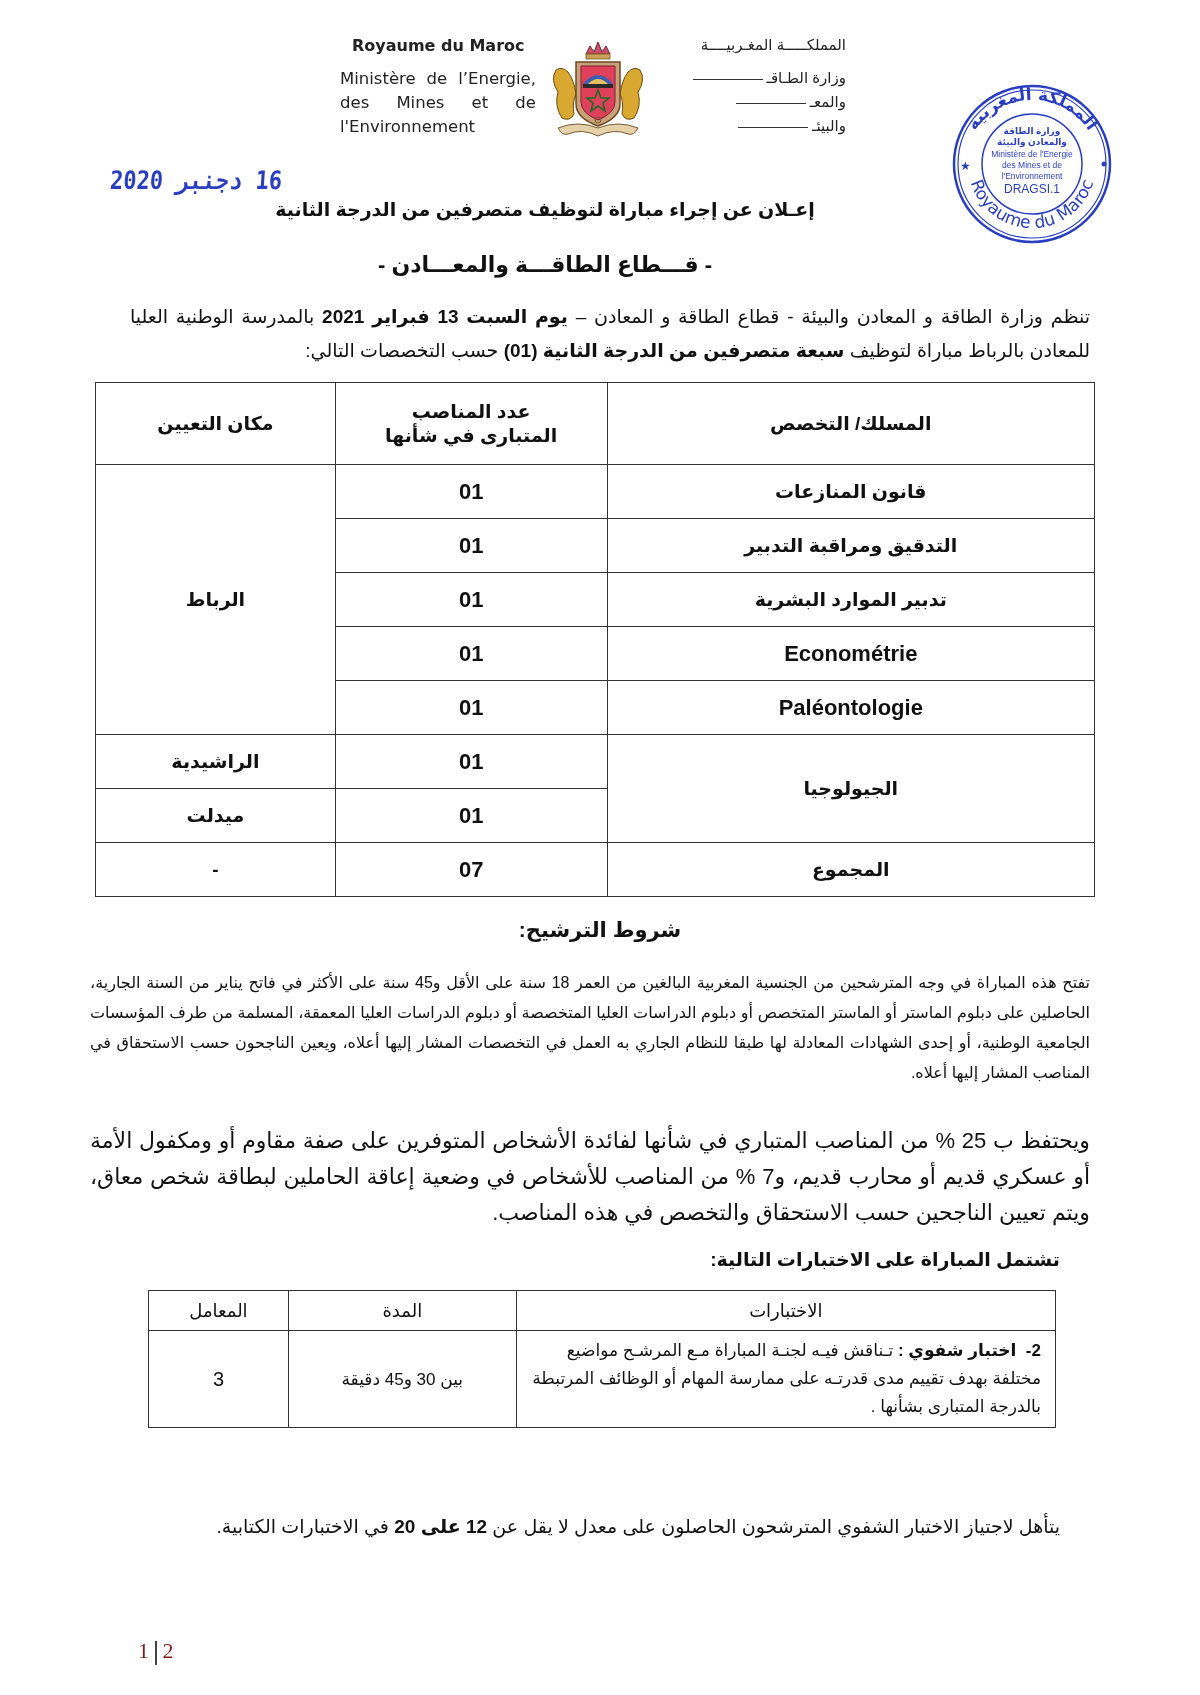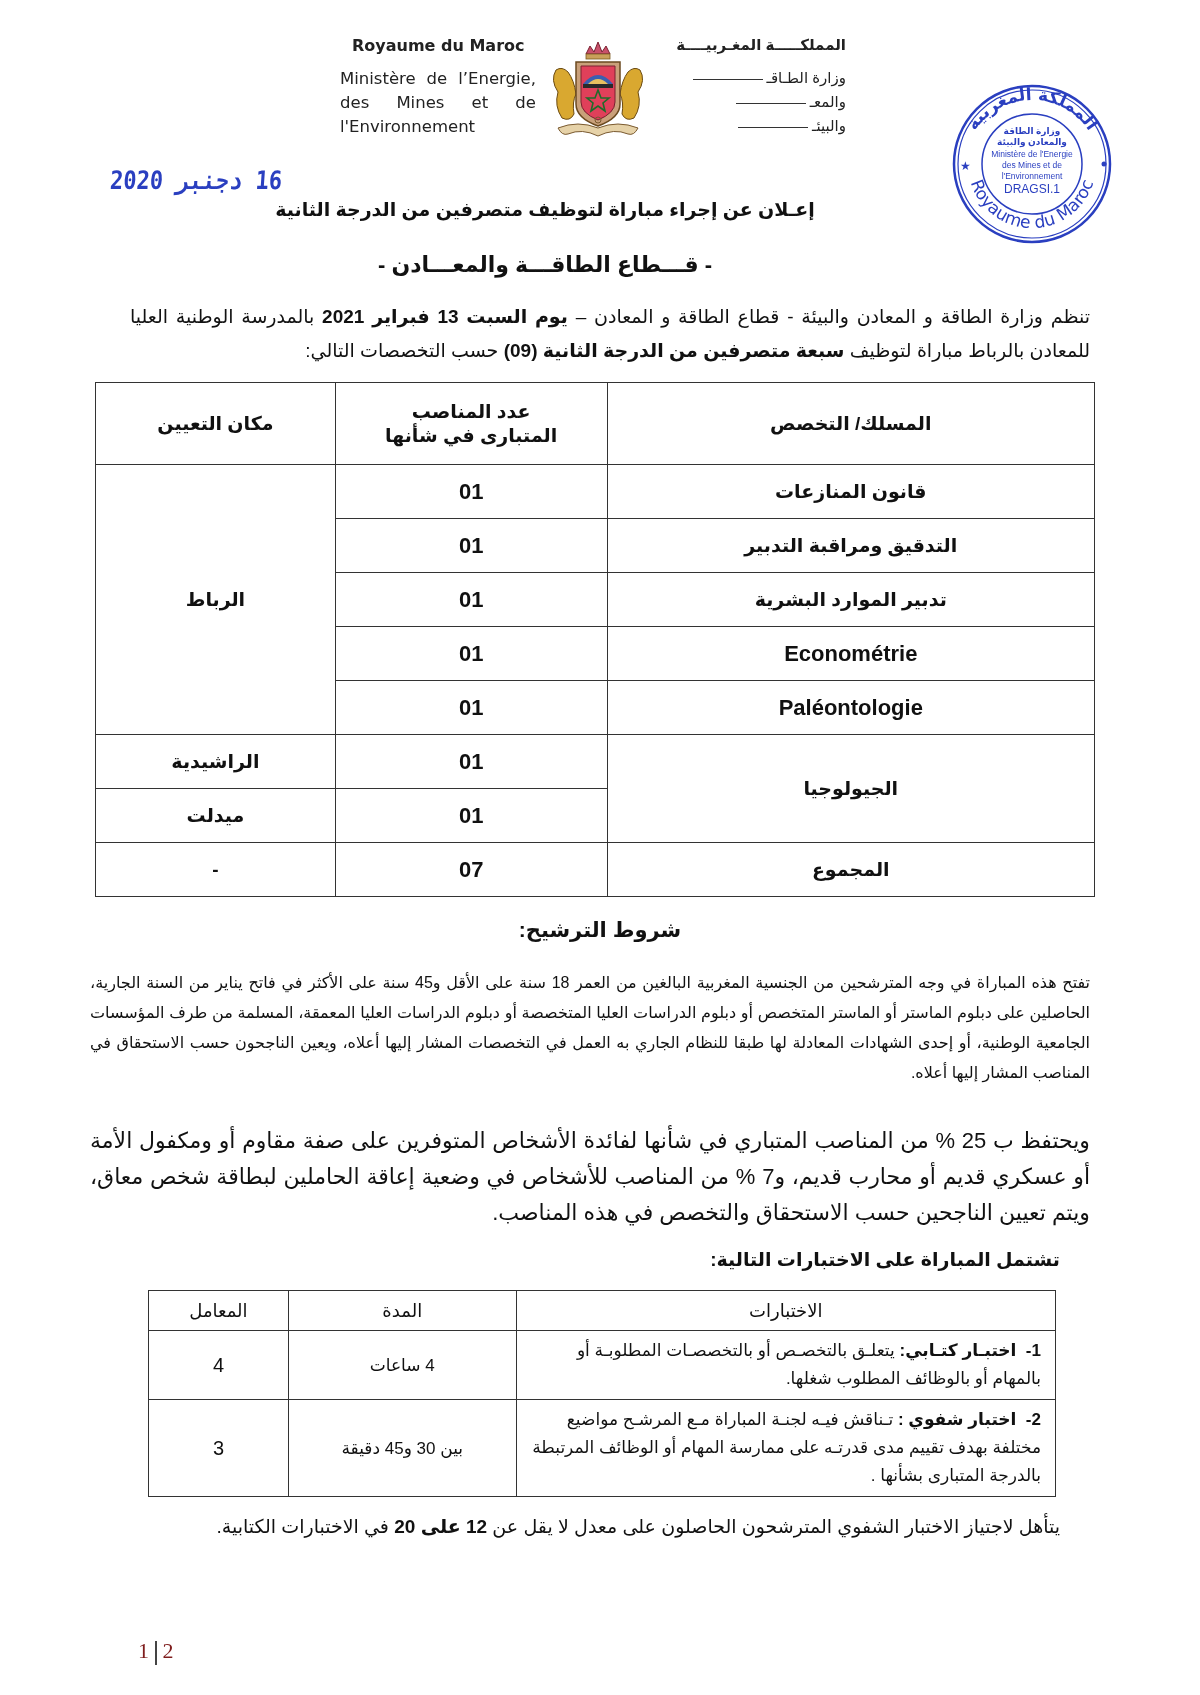--- a/index.html
+++ b/index.html
@@ -7,21 +7,21 @@
   body { position: relative; font-family: "Liberation Sans", "DejaVu Sans", sans-serif; color: #111; overflow: hidden; }
 
   .abs { position: absolute; }
 
   
   .hdr-fr { left: 340px; top: 36px; width: 196px; text-align: right; font-family: "DejaVu Sans", sans-serif; color: #222; }
   .hdr-fr .kingdom { font-size: 16px; font-weight: bold; margin-bottom: 12px; display:block; text-align: left; padding-left: 12px;}
   .hdr-fr .line { font-size: 16.5px; line-height: 24px; display: block; text-align: justify; text-align-last: justify; }
 
   .hdr-ar { left: 660px; top: 36px; width: 186px; direction: rtl; text-align: right; color: #222; }
-  .hdr-ar .kingdom { font-size: 15px; font-weight: bold; display: block; margin-bottom: 12px; }
+  .hdr-ar .kingdom { font-size: 15px; font-weight: normal; display: block; margin-bottom: 12px; }
   .hdr-ar .line { font-size: 15px; line-height: 24px; display: block; }
   .hdr-ar .line::after { content: ""; display: inline-block; width: 70px; border-bottom: 1.5px solid #333; margin-right: 4px; vertical-align: middle; }
 
   .emblem { left: 548px; top: 40px; width: 100px; height: 106px; }
 
   .stamp { left: 946px; top: 78px; width: 172px; height: 168px; color: #2a3fc0; }
 
   .date-stamp { left: 110px; top: 168px; font-size: 22px; font-weight: bold; color: #2a3fc0; font-family: "DejaVu Sans Mono", monospace; transform: skew(-4deg) scaleY(1.15); letter-spacing: -0.5px; }
 
   
@@ -126,21 +126,21 @@
     <text x="86" y="115" text-anchor="middle" font-size="12" fill="#2a3fc0">DRAGSI.1</text>
   </svg>
 </div>
 
 <div class="abs date-stamp" dir="rtl">16 دجنبر 2020</div>
 
 <div class="abs title">إعـلان عن إجراء مباراة لتوظيف متصرفين من الدرجة الثانية</div>
 <div class="abs subtitle">- قـــطاع الطاقـــة والمعـــادن -</div>
 
 <div class="abs intro">
-  <span>تنظم وزارة الطاقة و المعادن والبيئة - قطاع الطاقة و المعادن – </span><b>يوم السبت 13 فبراير 2021</b><span> بالمدرسة الوطنية العليا للمعادن بالرباط مباراة لتوظيف </span><b>سبعة متصرفين  من الدرجة الثانية (09)</b><span> حسب التخصصات التالي:</span>
+  <span>تنظم وزارة الطاقة و المعادن والبيئة - قطاع الطاقة و المعادن – </span><b>يوم السبت 13 فبراير 2021</b><span> بالمدرسة الوطنية العليا للمعادن بالرباط مباراة لتوظيف </span><b>سبعة متصرفين  من الدرجة الثانية (01)</b><span> حسب التخصصات التالي:</span>
 </div>
 
 <table class="t1">
   <colgroup>
       <col style="width:488px">
       <col style="width:272px">
       <col style="width:240px">
     </colgroup>
   <tbody>
       <tr>
@@ -198,25 +198,20 @@
       <col style="width:228px">
       <col style="width:140px">
     </colgroup>
   <tbody>
       <tr>
     <th>الاختبارات</th>
     <th>المدة</th>
     <th>المعامل</th>
   </tr>
   <tr>
-    <td class="desc"><b>1-</b>&nbsp;&nbsp;<span class="lbl">اختبـار كتـابي:</span><span> يتعلـق بالتخصـص أو بالتخصصـات المطلوبـة أو بالمهام أو بالوظائف المطلوب شغلها.</span></td>
-    <td class="c">4 ساعات</td>
-    <td class="c bigc">4</td>
-  </tr>
-  <tr>
     <td class="desc"><b>2-</b>&nbsp;&nbsp;<span class="lbl">اختبار شفوي :</span><span> تـناقش فيـه لجنـة المباراة مـع المرشـح  مواضيع مختلفة بهدف تقييم مدى قدرتـه على  ممارسة المهام أو الوظائف المرتبطة  بالدرجة المتبارى بشأنها .</span></td>
     <td class="c">بين 30 و45 دقيقة</td>
     <td class="c bigc">3</td>
   </tr>
 </tbody>
   </table>
 
 <div class="abs final">
   <span>يتأهل لاجتياز الاختبار الشفوي المترشحون الحاصلون على معدل لا يقل عن </span><b>12 على 20</b><span> في الاختبارات الكتابية.</span>
 </div>

